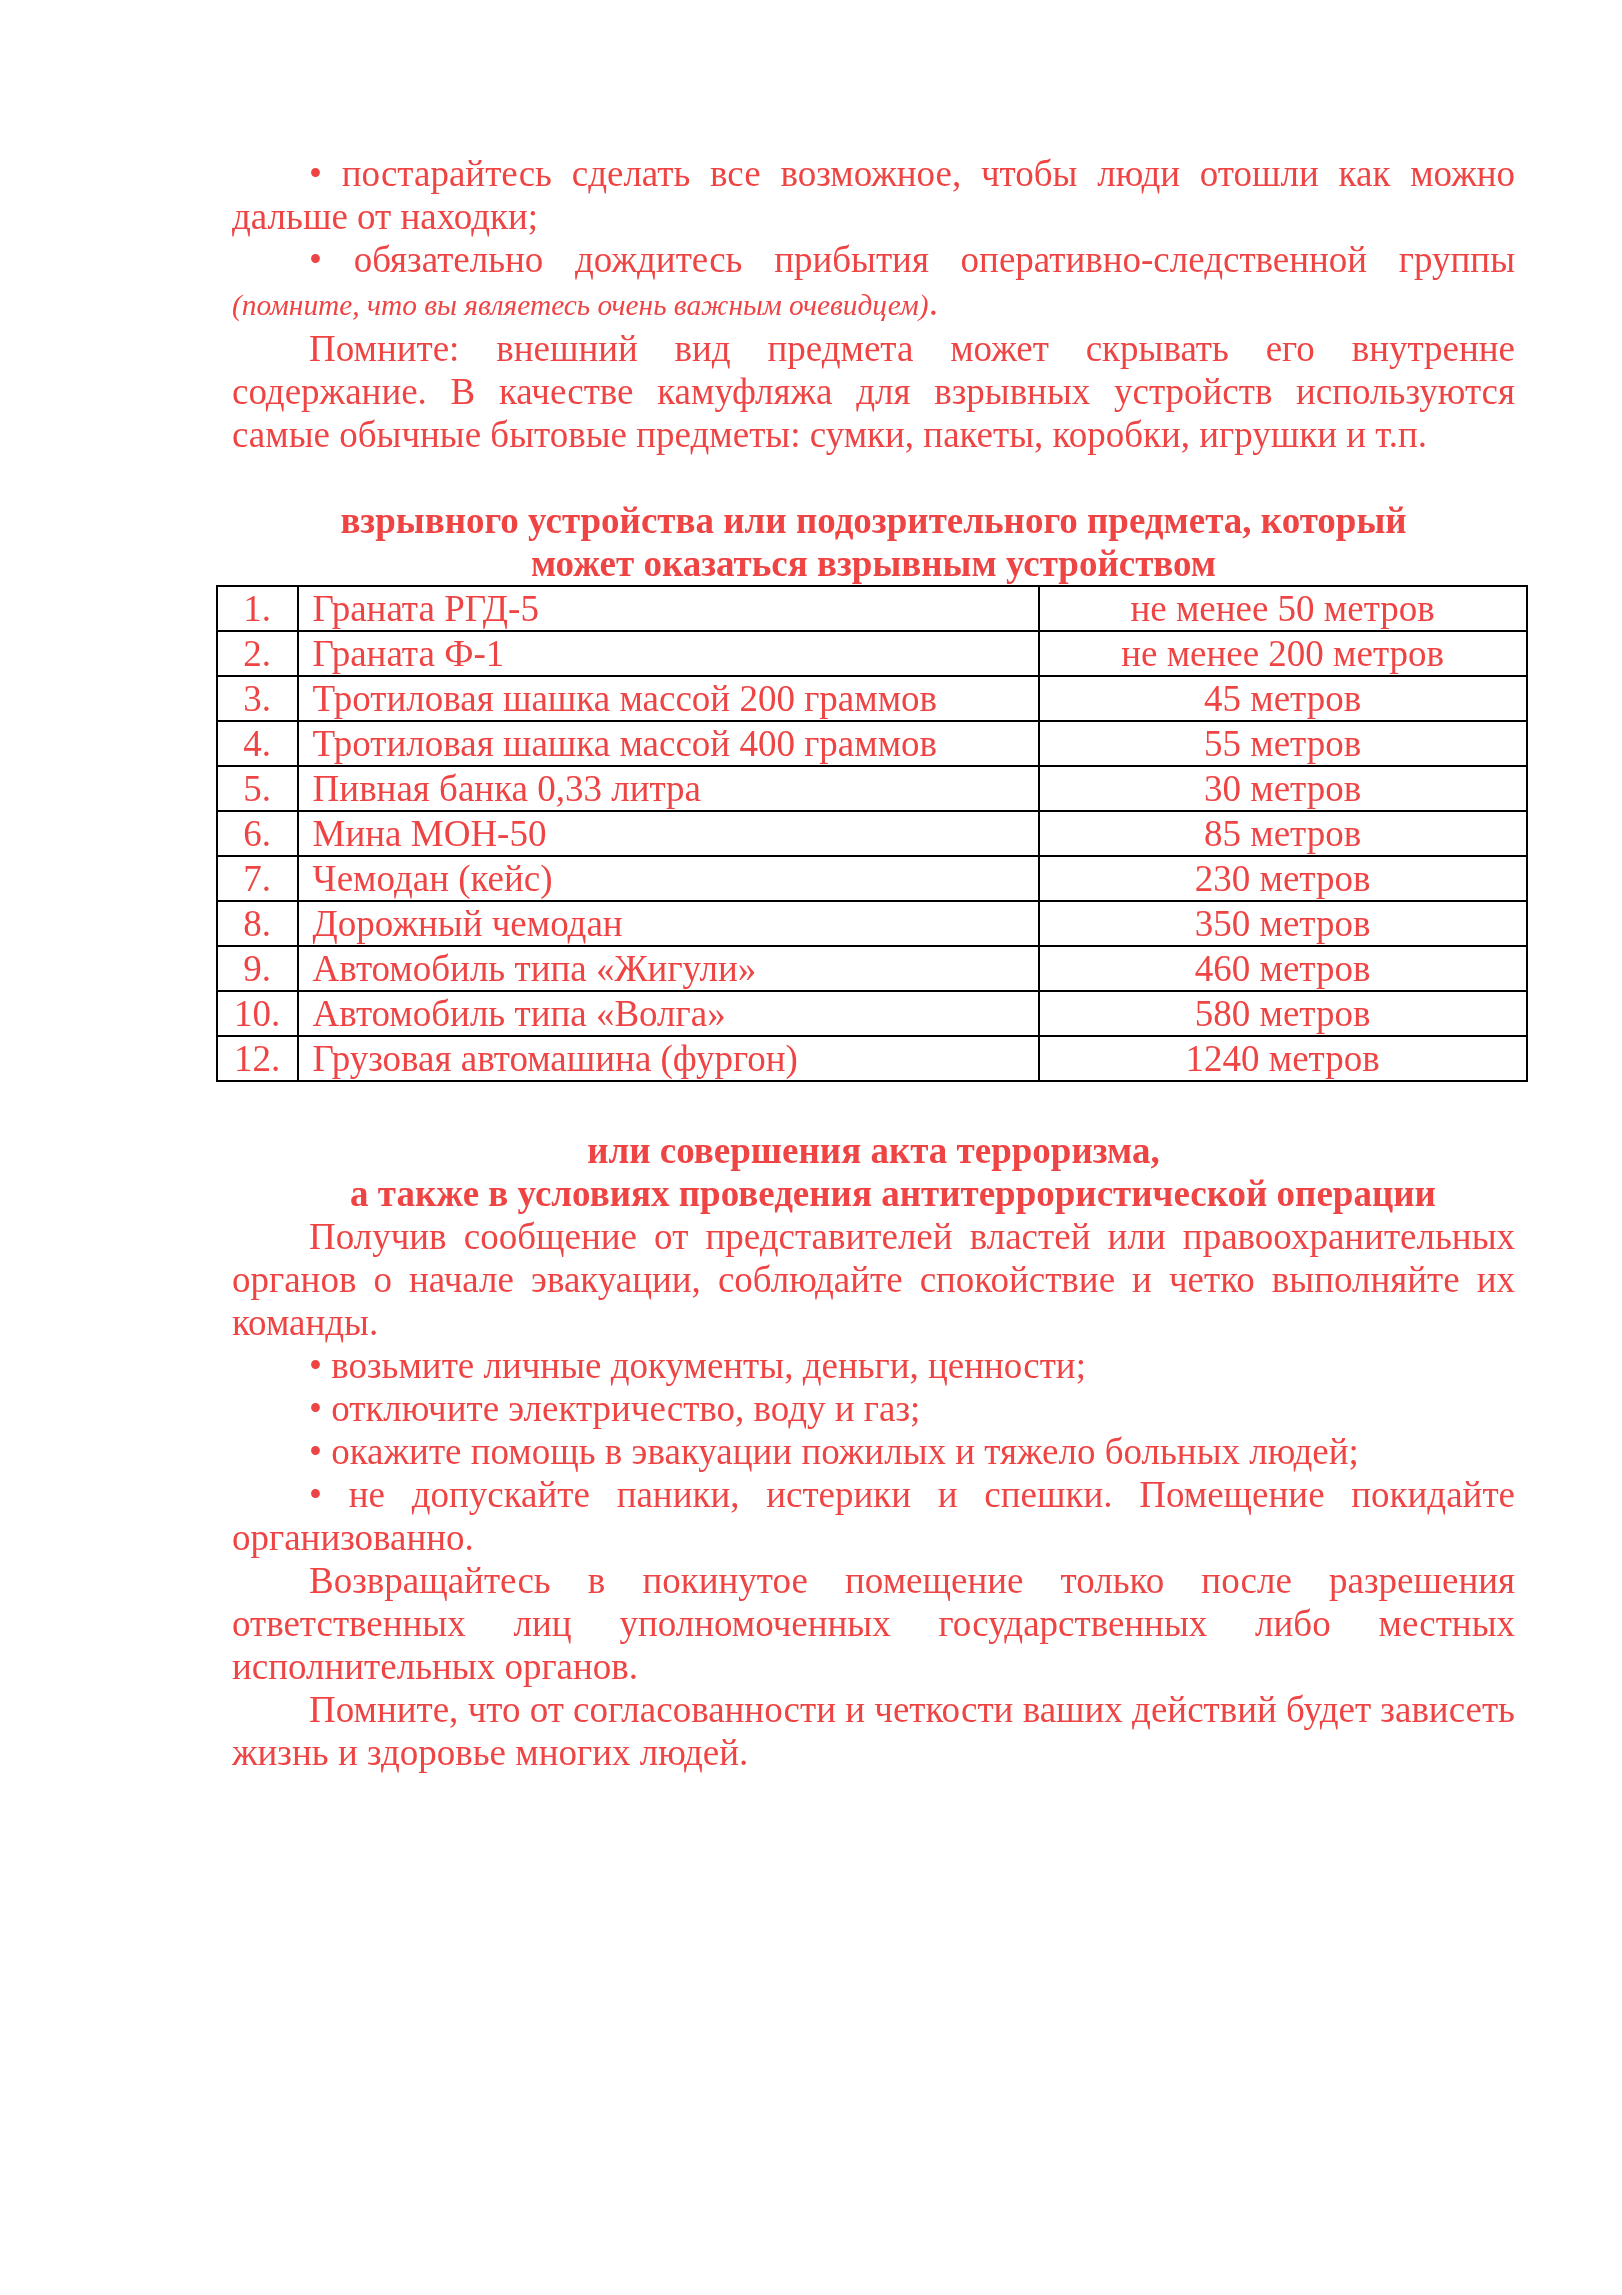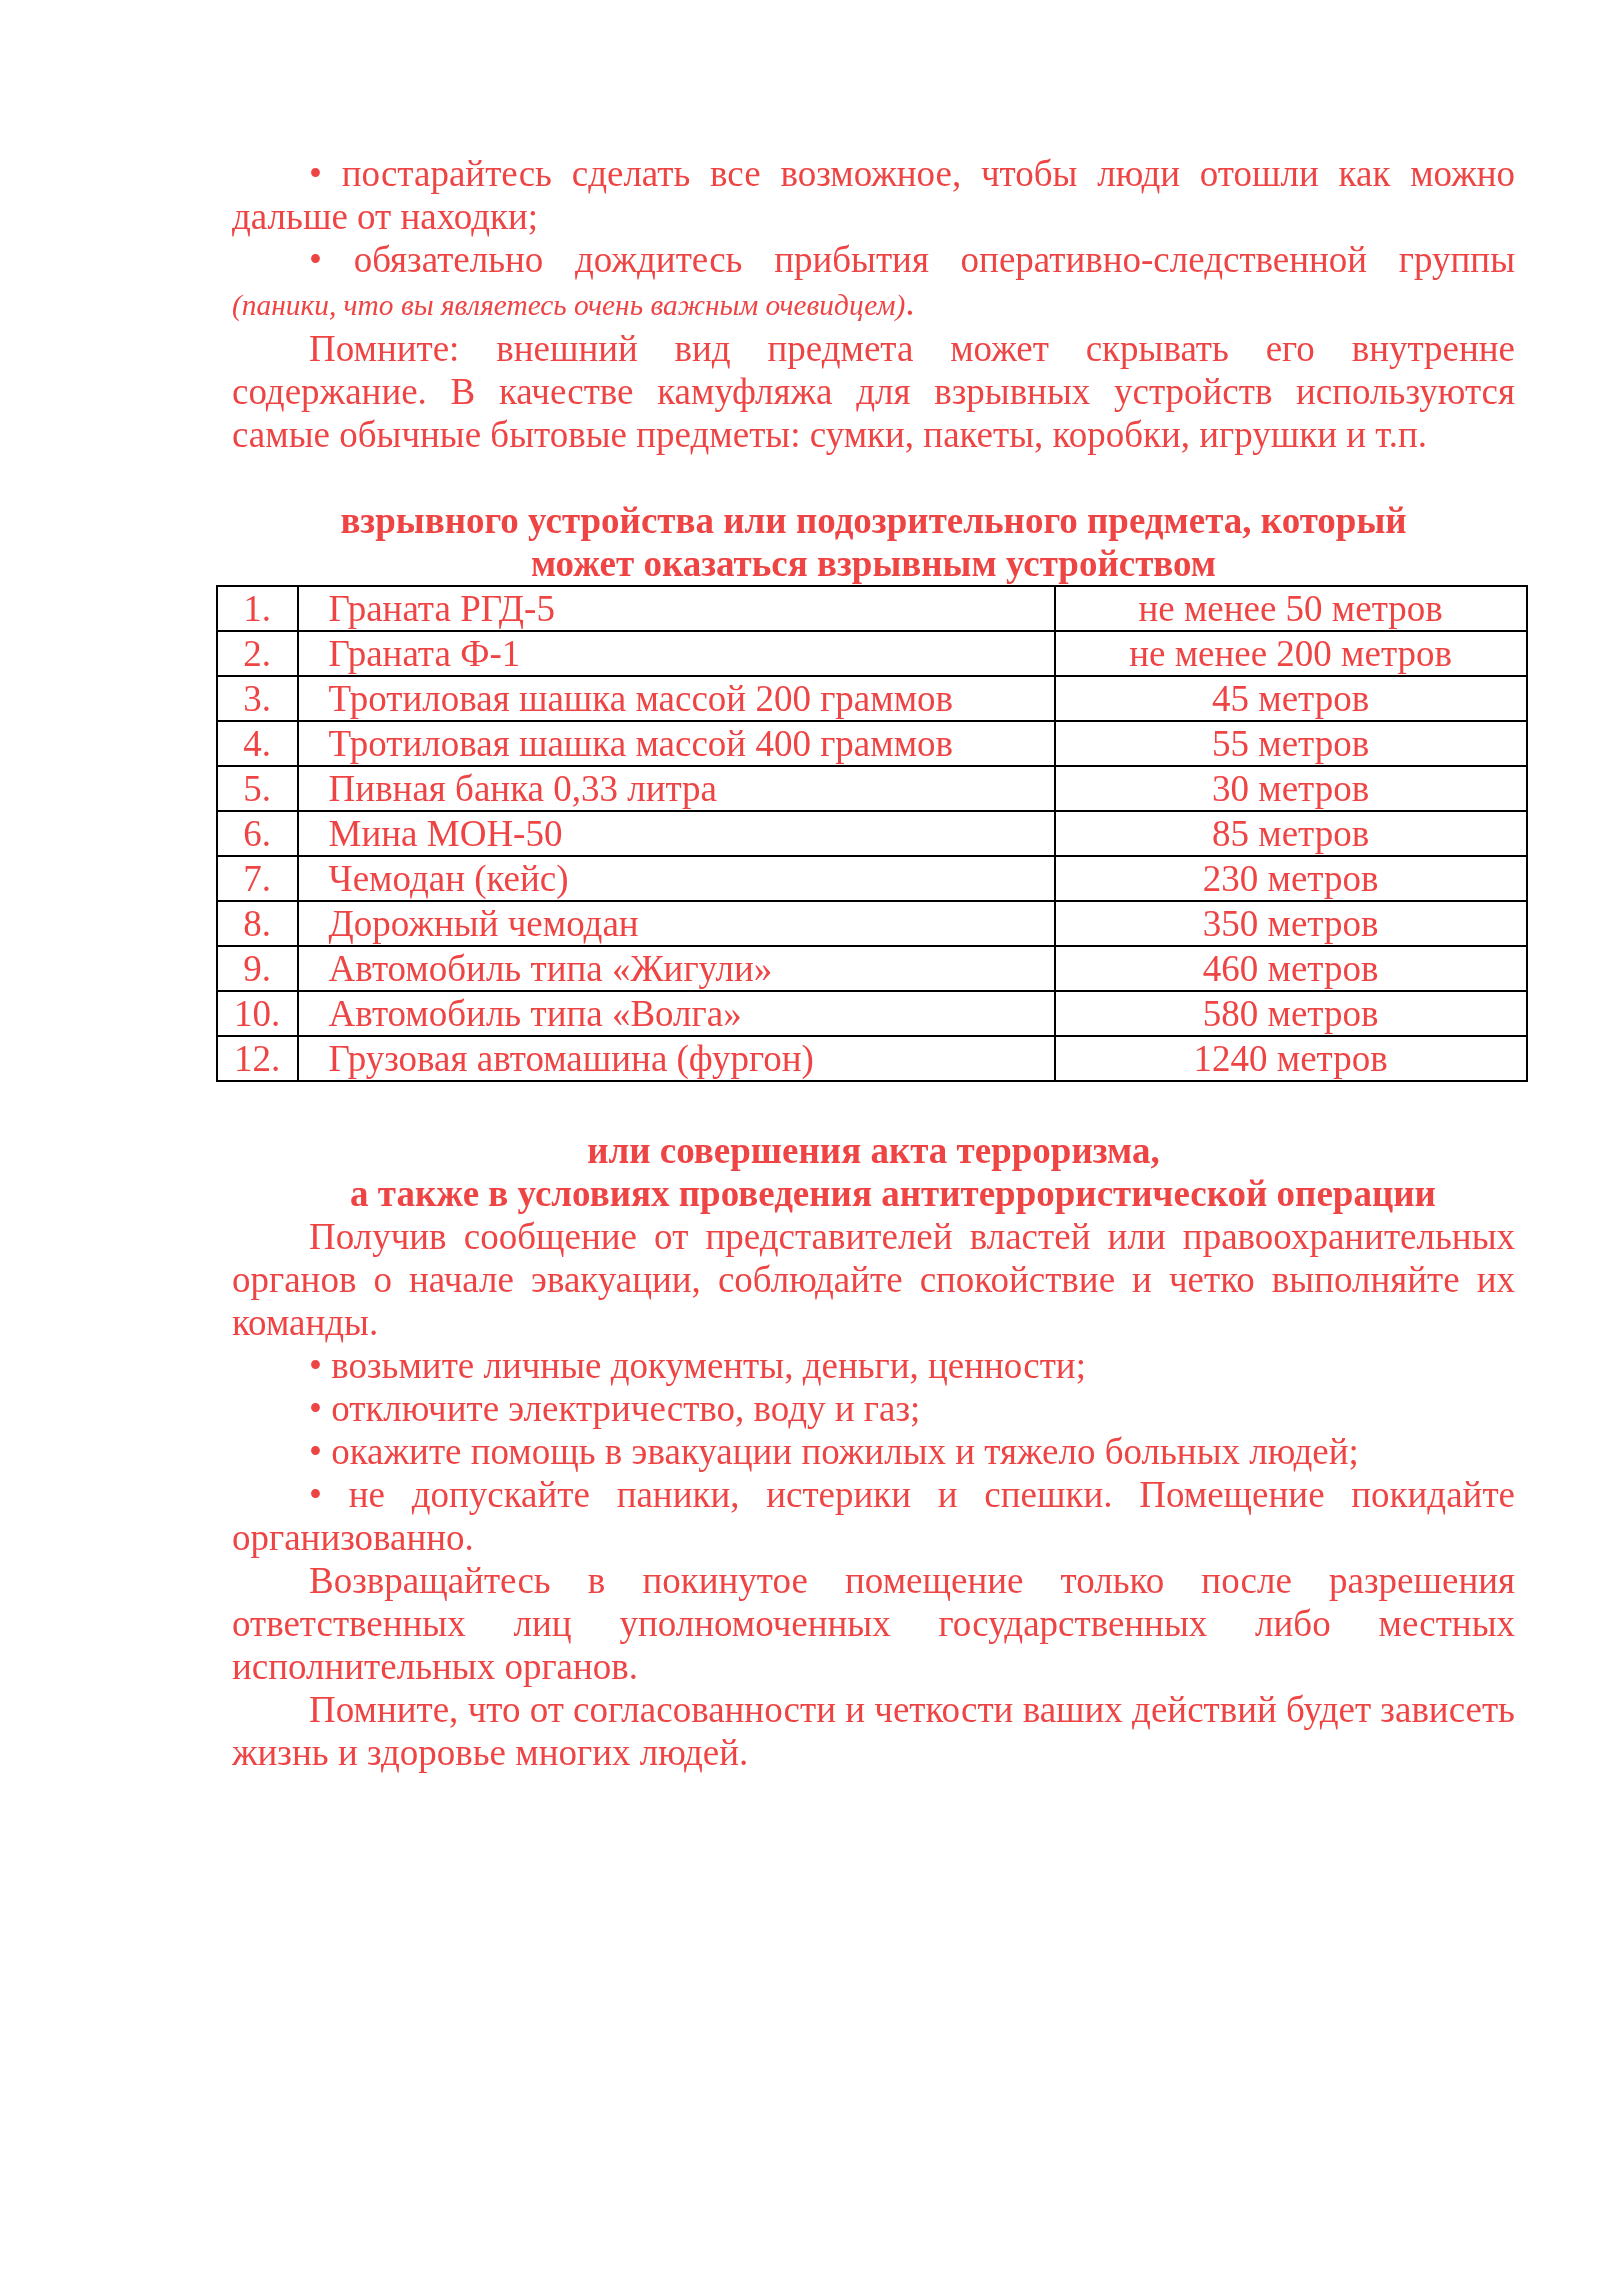--- a/index.html
+++ b/index.html
@@ -18,30 +18,30 @@
   .h-table { margin-top: 43px; margin-left: -6.5px; width: 1296px; }
   .h-evac { margin-top: 47px; }
   table.zones {
     position: relative; left: -16.4px; width: 1312px; border-collapse: collapse;
     font-size: 37px; line-height: 43px; margin-top: 0;
   }
   table.zones td {
     border: 2px solid #000; padding: 0 0 0 0; height: 43px; vertical-align: middle;
   }
   table.zones td.num { width: 79px; text-align: center; border-right: 1.3px solid #555; }
-  table.zones td.item { width: 725px; padding-left: 30px; border-right: 1.3px solid #555; }
+  table.zones td.item { width: 725px; padding-left: 14px; border-right: 1.3px solid #555; }
   table.zones td.dist { text-align: center; }
 </style>
 </head>
 <body>
 
 <div class="page">
 
   <p class="indent">• постарайтесь сделать все возможное, чтобы люди отошли как можно дальше от находки;</p>
-  <p class="indent"><span>• обязательно дождитесь прибытия оперативно-следственной группы </span><span class="ital">(паники, что вы являетесь очень важным очевидцем)</span><span>.</span></p>
+  <p class="indent"><span>• обязательно дождитесь прибытия оперативно-следственной группы </span><span class="ital">(помните, что вы являетесь очень важным очевидцем)</span><span>.</span></p>
   <p class="indent">Помните: внешний вид предмета может скрывать его внутренне содержание. В качестве камуфляжа для взрывных устройств используются самые обычные бытовые предметы: сумки, пакеты, коробки, игрушки и т.п.</p>
 
   <div class="h-table">
     <h2>взрывного устройства или подозрительного предмета, который</h2>
     <h2>может оказаться взрывным устройством</h2>
   </div>
 
   <table class="zones">
     <tbody id="zones-body">
         <tr>

